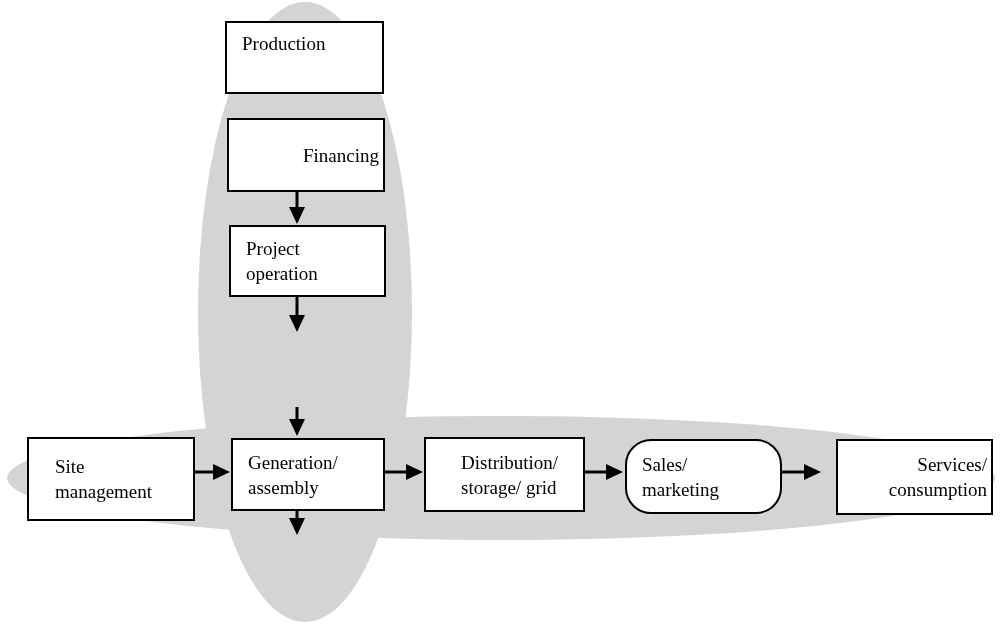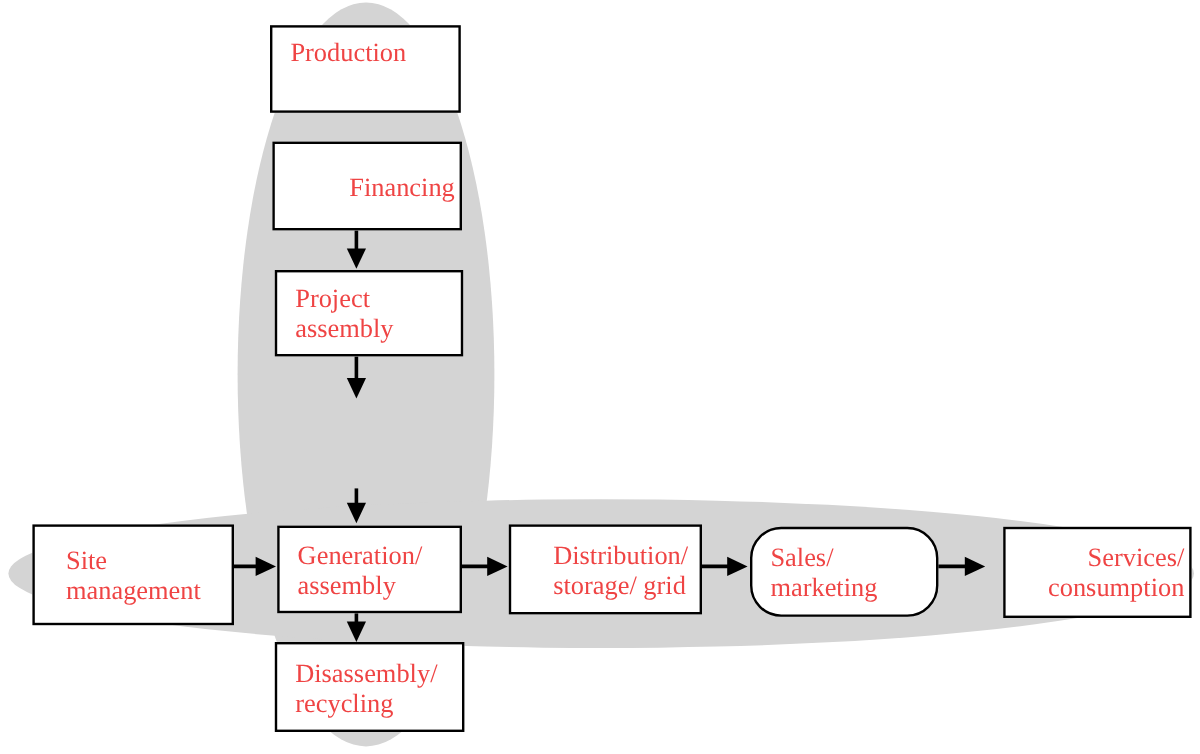--- a/index.html
+++ b/index.html
@@ -37,22 +37,22 @@
     left: 0;
     top: 0;
     width: 1000px;
     height: 628px;
   }
   .node {
     position: absolute;
     box-sizing: border-box;
     background: #ffffff;
     border: 2.5px solid #000000;
-    color: #ef4444;
-    font-size: 22px;
+    color: #000000;
+    font-size: 19px;
     line-height: 25px;
     display: flex;
     flex-direction: column;
     justify-content: center;
     padding-left: 15px;
     padding-right: 4px;
   }
   .node .label {
     white-space: pre-line;
   }
@@ -123,21 +123,21 @@
   <div class="node" id="node-production">
     <span class="label">Production</span>
   </div>
 
   <div class="node" id="node-financing">
     <span class="label">Financing</span>
   </div>
 
   <div class="node" id="node-project-planning">
     <span class="label">Project
-assembly</span>
+operation</span>
   </div>
 
 
   <div class="node" id="node-site-management">
     <span class="label">Site
 management</span>
   </div>
 
   <div class="node" id="node-generation">
     <span class="label">Generation/
@@ -152,18 +152,14 @@
   <div class="node" id="node-sales">
     <span class="label">Sales/
 marketing</span>
   </div>
 
   <div class="node" id="node-services">
     <span class="label">Services/
 consumption</span>
   </div>
 
-  <div class="node" id="node-disassembly">
-    <span class="label">Disassembly/
-recycling</span>
-  </div>
 
 </div>
 
 </body></html>

